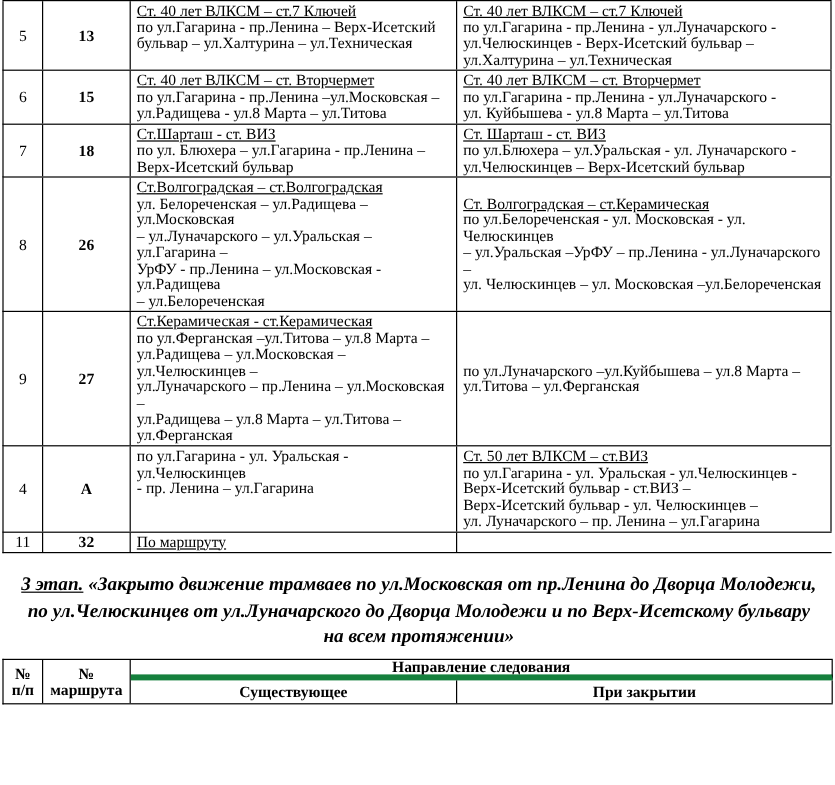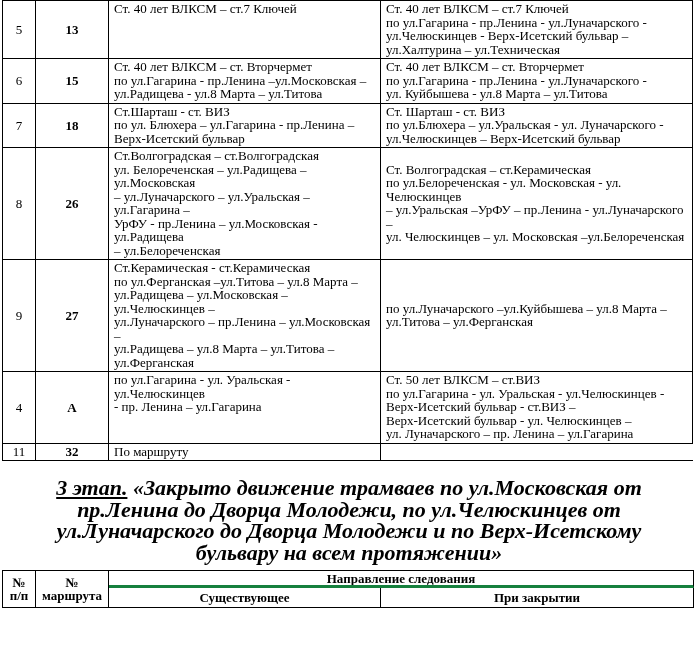--- a/index.html
+++ b/index.html
@@ -7,49 +7,51 @@
     position:relative;width:696px;height:654px;overflow:hidden;background:#fff;
     font-family:"Liberation Serif","DejaVu Serif",serif;color:#000;
     font-size:13px;line-height:13.5px;
   }
   .tbl{margin-left:2px;width:691px;border-top:1px solid #000;}
   .row{display:grid;grid-template-columns:33px 73px 272px 1fr;border-left:1px solid #000;border-bottom:1px solid #000;}
   .c{border-right:1px solid #000;padding:1px 4px 2px 5px;overflow:hidden;}
   .c1,.c2{display:flex;align-items:center;justify-content:center;text-align:center;padding:1px 2px;}
   .t1 .c2{font-weight:bold;}
   .c4{display:flex;flex-direction:column;justify-content:center;}
-  .title{display:block;}
+  .title{text-decoration:underline;display:block;}
   .body{white-space:pre-line;display:block;}
   .stage{
     margin:16px 14px 7px 16px;text-align:center;
-    font-weight:bold;font-style:italic;font-size:22px;line-height:21.5px;
+    font-weight:bold;font-style:italic;font-size:16px;line-height:21.5px;
   }
   .stage .lbl{text-decoration:underline;}
   
   .t2head{
     margin-left:2px;width:691px;display:grid;
     grid-template-columns:33px 73px 272px 1fr;grid-template-rows:17px 19px;
     border-top:1px solid #000;border-left:1px solid #000;border-bottom:1px solid #000;
     font-weight:bold;
   }
   .hc{border-right:1px solid #000;display:flex;align-items:center;justify-content:center;text-align:center;white-space:pre-line;line-height:13px;overflow:hidden;}
   .hc.span2{grid-row:1/3;}
-  .hc.dir{grid-column:3/5;border-bottom:3px solid #15803d;}
+  .hc.dir{grid-column:3/5;border-bottom:5px solid #15803d;}
 </style>
 </head>
 <body>
 
 <div class="page">
 
   <div class="tbl t1" id="table1">
       <div class="row">
         <div class="c c1">5</div>
         <div class="c c2">13</div>
         <div class="c c3">
           <span class="title">Ст. 40 лет ВЛКСМ – ст.7 Ключей</span>
+          <span class="body">по ул.Гагарина - пр.Ленина – Верх-Исетский
+бульвар – ул.Халтурина – ул.Техническая</span>
         </div>
         <div class="c c4">
           <span class="title">Ст. 40 лет ВЛКСМ – ст.7 Ключей</span>
           <span class="body">по ул.Гагарина - пр.Ленина - ул.Луначарского -
 ул.Челюскинцев - Верх-Исетский бульвар –
 ул.Халтурина – ул.Техническая</span>
         </div>
       </div>
       <div class="row">
         <div class="c c1">6</div>

